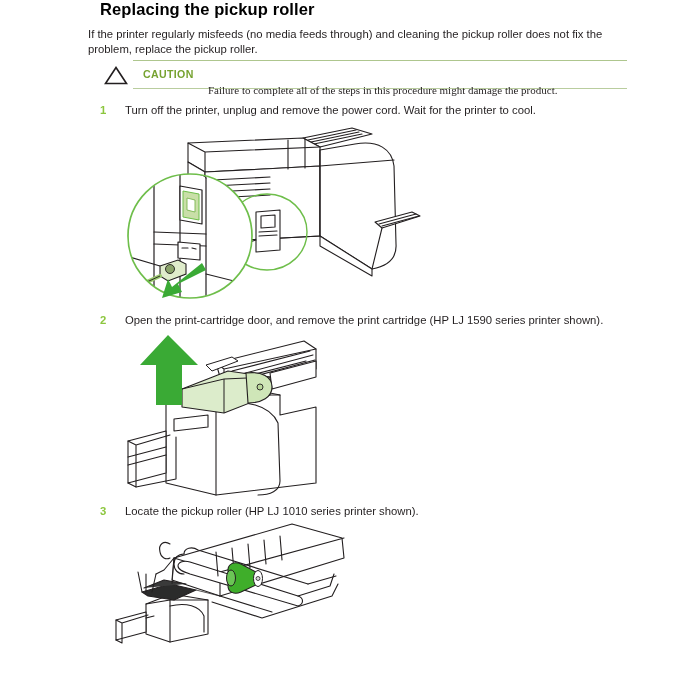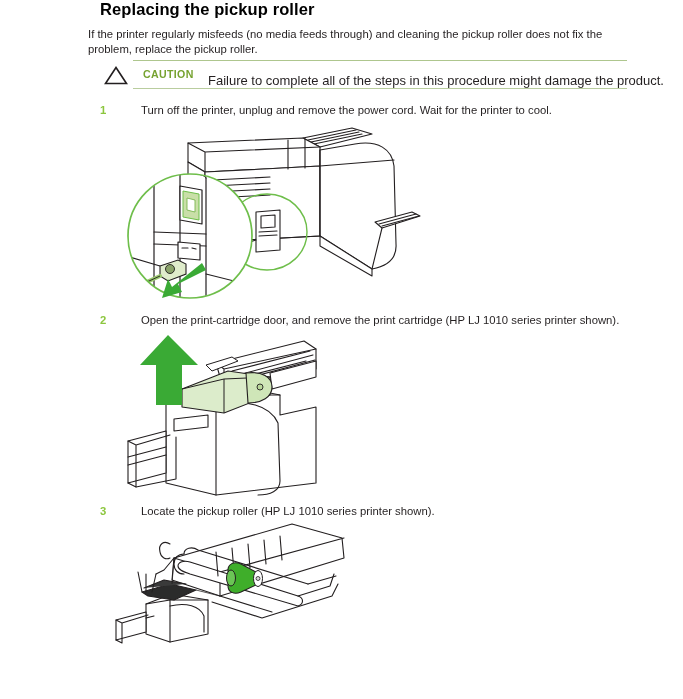--- a/index.html
+++ b/index.html
@@ -77,24 +77,25 @@
     left: 43px;
     top: 7px;
     font-size: 10.6px;
     font-weight: bold;
     letter-spacing: 0.35px;
     color: #76a230;
   }
   .caution-text {
     position: absolute;
     left: 108px;
-    top: 12px;
-    font-size: 13px;
+    top: 23px;
+    font-size: 11px;
     color: #231f20;
     white-space: nowrap;
+    font-family: Liberation Serif, serif;
   }
 
   
   .step {
     position: absolute;
     left: 100px;
     width: 540px;
     font-size: 11.3px;
     line-height: 15.3px;
   }
@@ -103,21 +104,21 @@
     left: 0px;
     top: 0px;
     width: 14px;
     font-size: 11.3px;
     font-weight: bold;
     color: #8cc63e;
     text-align: left;
   }
   .step-text {
     display: block;
-    margin-left: 41px;
+    margin-left: 25px;
     color: #231f20;
     white-space: nowrap;
   }
 
   .step-1 { top: 103px; }
   .step-2 { top: 313px; }
   .step-3 { top: 504px; }
 
   
   .figure {
@@ -240,21 +241,21 @@
 
       <g>
         <path d="M84,149 L70,157 L63,165 L54,160 L36,174 L45,178 L37,177" fill="none" stroke="none"></path>
         <polygon points="86,146 58,160 62,168 42,174 48,155 52,163 82,139" fill="#3aaa35"></polygon>
       </g>
     </svg>
   </div>
 
   <div class="step step-2">
     <span class="step-num">2</span>
-    <span class="step-text">Open the print-cartridge door, and remove the print cartridge (HP LJ 1010 series printer shown).</span>
+    <span class="step-text">Open the print-cartridge door, and remove the print cartridge (HP LJ 1590 series printer shown).</span>
   </div>
 
   <div class="figure fig-2">
     <svg width="230" height="164" viewBox="0 0 230 164">
       <g fill="none" stroke="#231f20" stroke-width="1.1" stroke-linejoin="round" stroke-linecap="round">
 
         <path d="M96,30 L184,8 L196,16 L196,36 L104,58 Z" fill="#ffffff"></path>
         <path d="M96,30 L104,36 L196,16 M104,36 L104,58"></path>
         <path d="M112,38 L190,18 M118,42 L193,22 M124,46 L195,27 M108,48 L186,28"></path>
 

